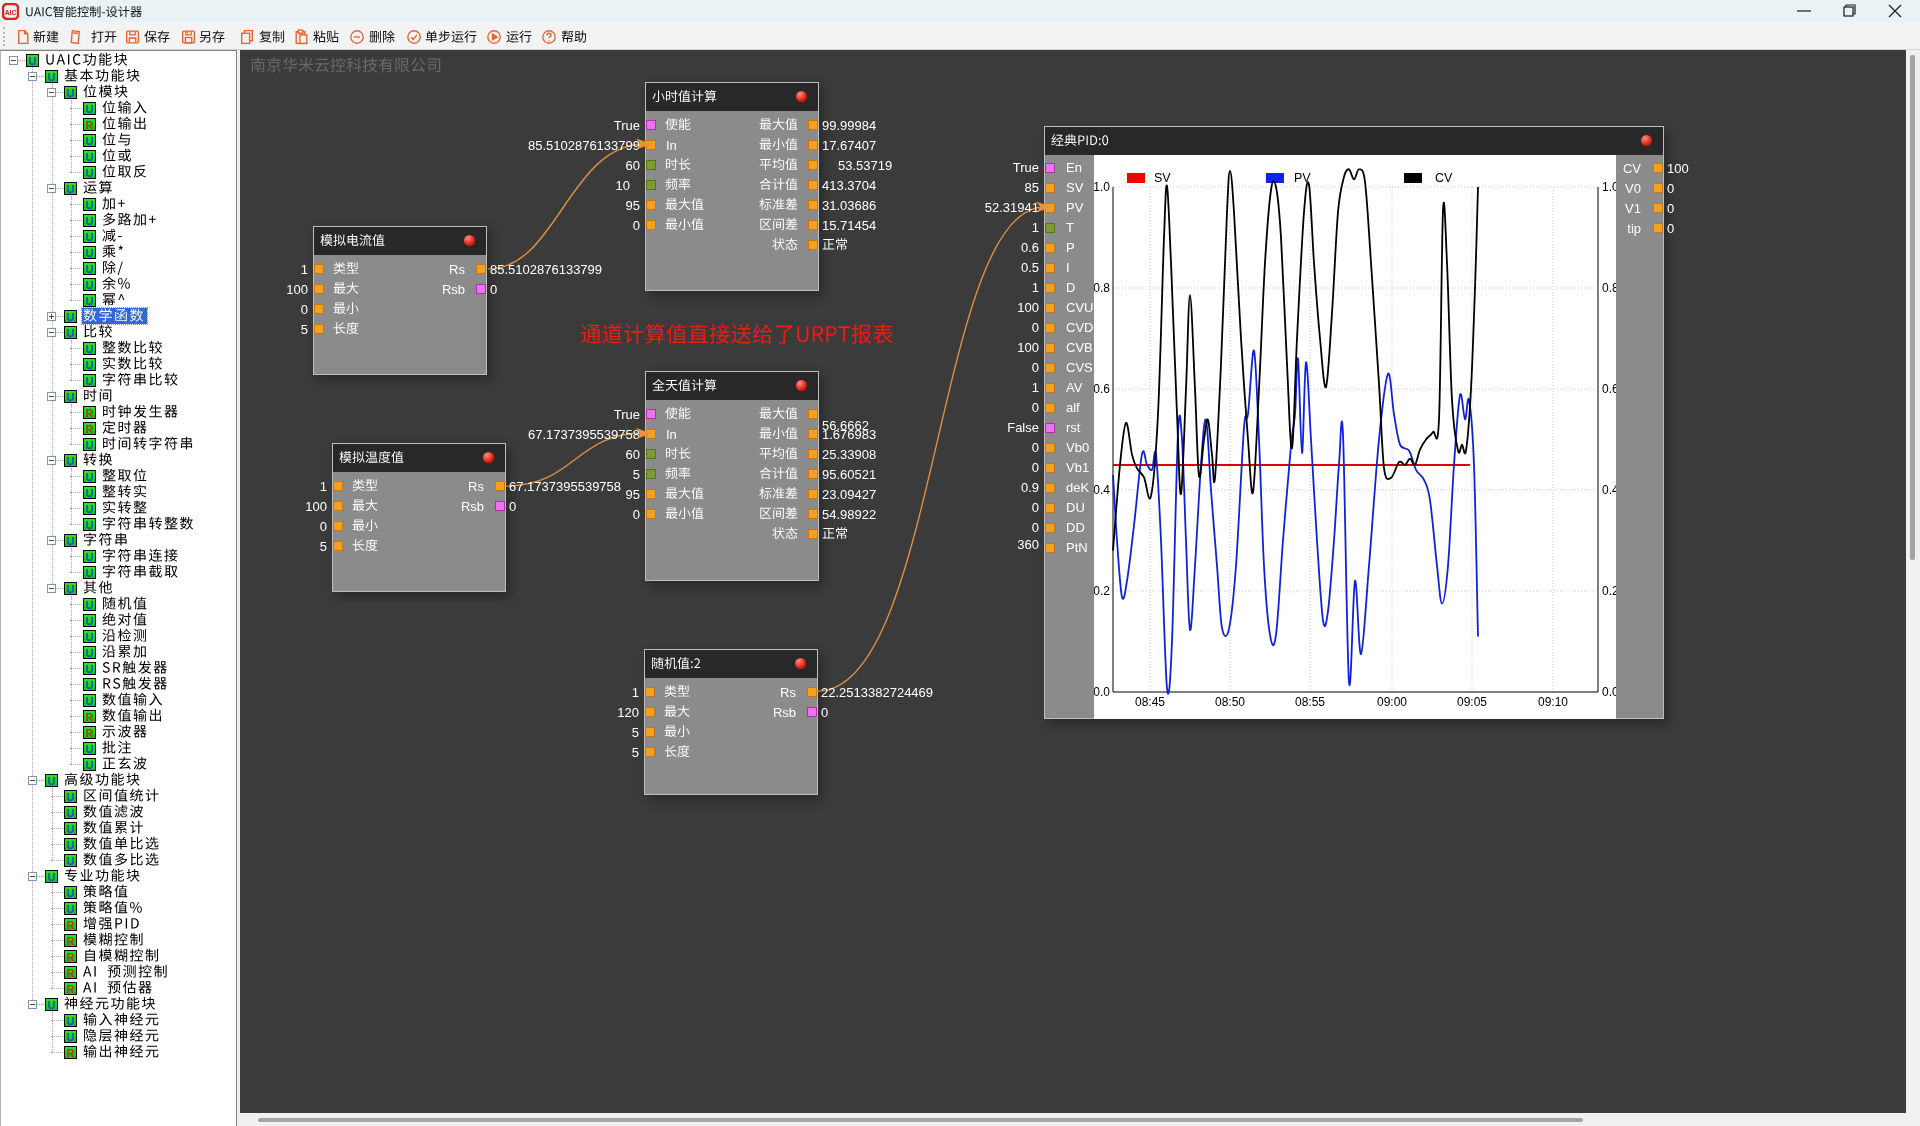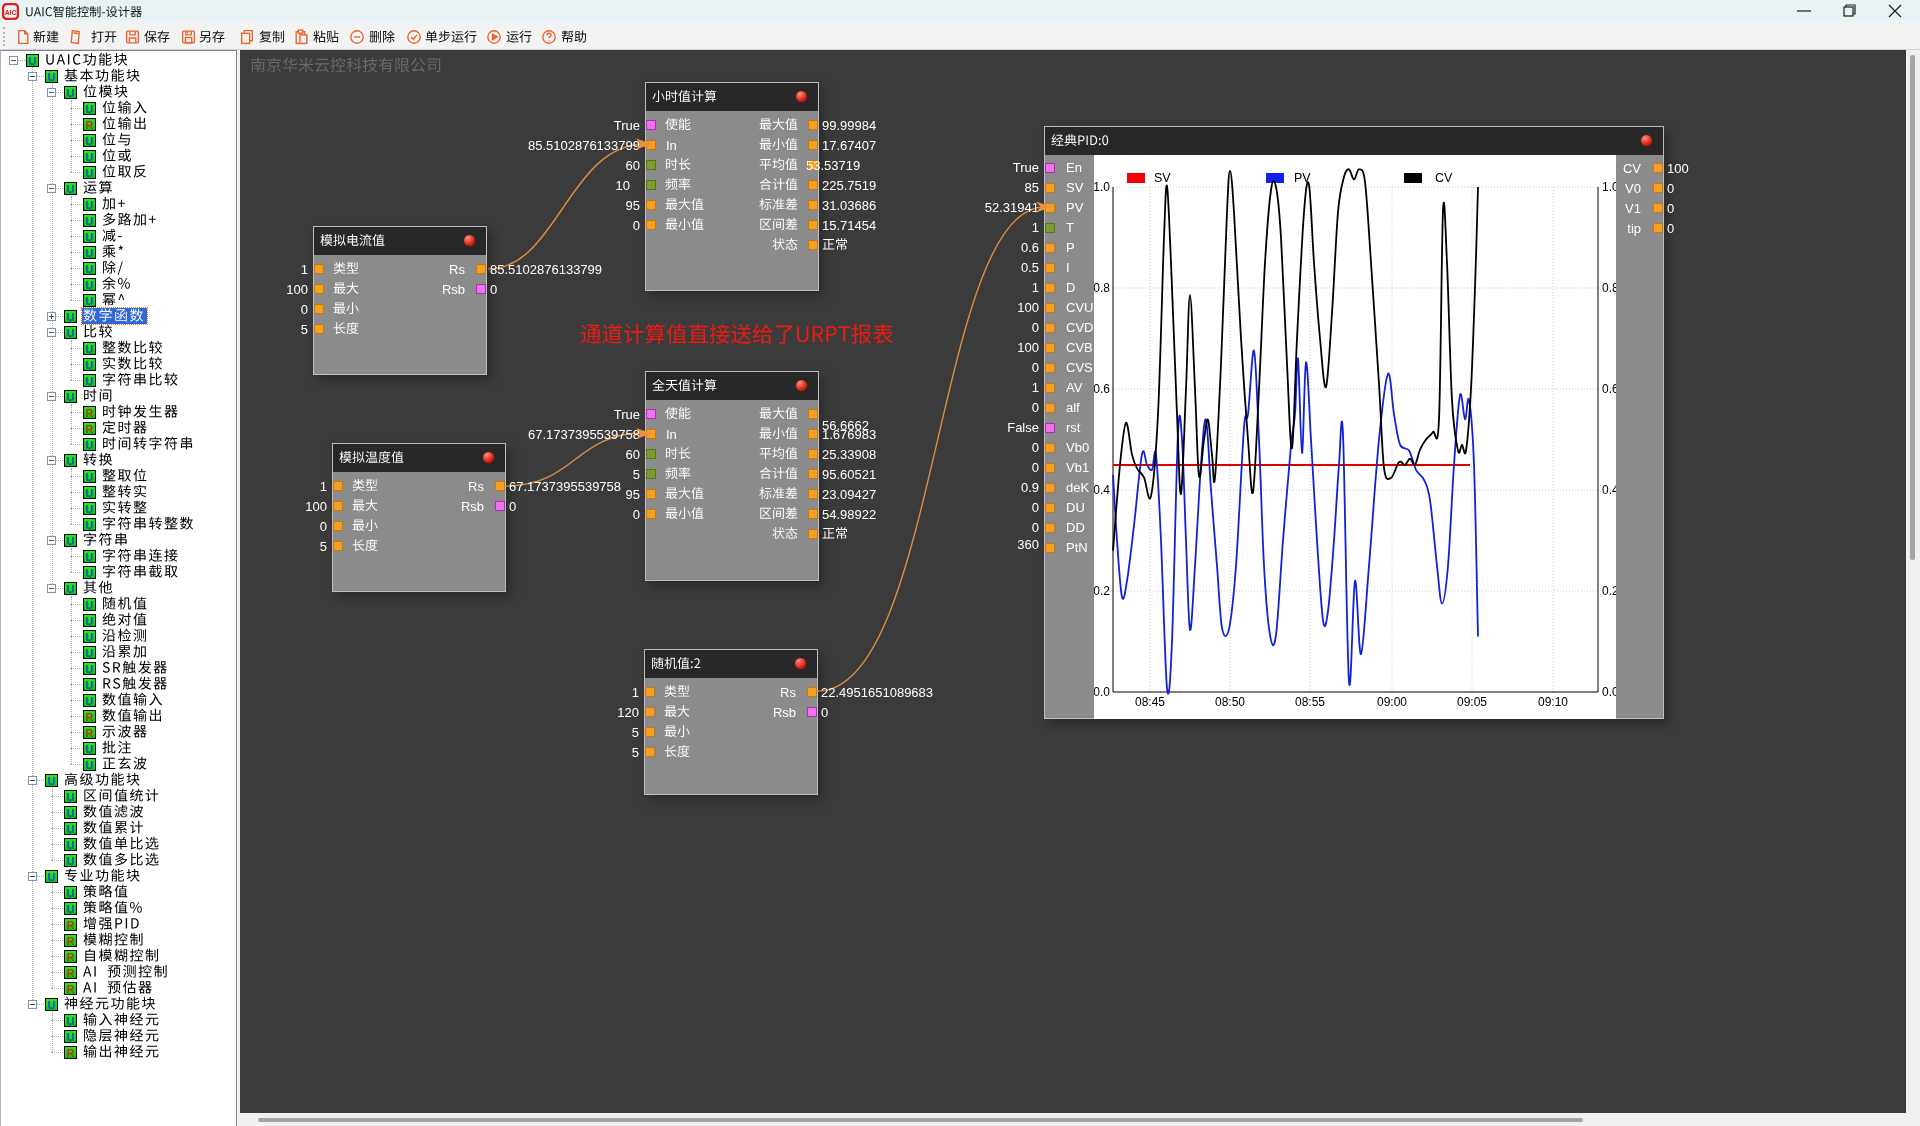--- a/index.html
+++ b/index.html
@@ -310,23 +310,23 @@
 <div class="val" style="right:188px;top:94.5px">10</div>
 <span class="pt po" style="left:0;top:117px"></span>
 <div class="val" style="right:178px;top:114.5px">95</div>
 <span class="pt po" style="left:0;top:137px"></span>
 <div class="val" style="right:178px;top:134.5px">0</div>
 <span class="pt po" style="right:0;top:37px"></span>
 <div class="val" style="left:176px;top:34.5px">99.99984</div>
 <span class="pt po" style="right:0;top:57px"></span>
 <div class="val" style="left:176px;top:54.5px">17.67407</div>
 <span class="pt po" style="right:0;top:77px"></span>
-<div class="val" style="left:160px;top:74.5px">53.53719</div>
+<div class="val" style="left:192px;top:74.5px">53.53719</div>
 <span class="pt po" style="right:0;top:97px"></span>
-<div class="val" style="left:176px;top:94.5px">225.7519</div>
+<div class="val" style="left:176px;top:94.5px">413.3704</div>
 <span class="pt po" style="right:0;top:117px"></span>
 <div class="val" style="left:176px;top:114.5px">31.03686</div>
 <span class="pt po" style="right:0;top:137px"></span>
 <div class="val" style="left:176px;top:134.5px">15.71454</div>
 <span class="pt po" style="right:0;top:157px"></span>
 </div>
 <div class="node" style="left:332px;top:443px;width:174px;height:149px">
 <div class="nh"></div>
     <span class="led" style="right:11px"></span>
 <span class="pt po" style="left:0;top:37px"></span>
@@ -380,21 +380,21 @@
 <span class="pt po" style="left:0;top:37px"></span>
 <div class="val" style="right:178px;top:34.5px">1</div>
 <span class="pt po" style="left:0;top:57px"></span>
 <div class="val" style="right:178px;top:54.5px">120</div>
 <span class="pt po" style="left:0;top:77px"></span>
 <div class="val" style="right:178px;top:74.5px">5</div>
 <span class="pt po" style="left:0;top:97px"></span>
 <div class="val" style="right:178px;top:94.5px">5</div>
 <span class="pt po" style="right:0;top:37px"></span>
 <div class="lbl" style="right:21px;top:34.5px">Rs</div>
-<div class="val" style="left:176px;top:34.5px">22.4951651089683</div>
+<div class="val" style="left:176px;top:34.5px">22.2513382724469</div>
 <span class="pt pm" style="right:0;top:57px"></span>
 <div class="lbl" style="right:21px;top:54.5px">Rsb</div>
 <div class="val" style="left:176px;top:54.5px">0</div>
 </div>
 <div class="node" style="left:1044px;top:126px;width:620px;height:593px">
 <div class="nh"></div>
     <span class="led" style="right:11px"></span>
 <span class="pt pm" style="left:0;top:35.5px"></span>
 <div class="lbl" style="left:21px;top:33px">En</div>
 <div class="val" style="right:624px;top:33px">True</div>

